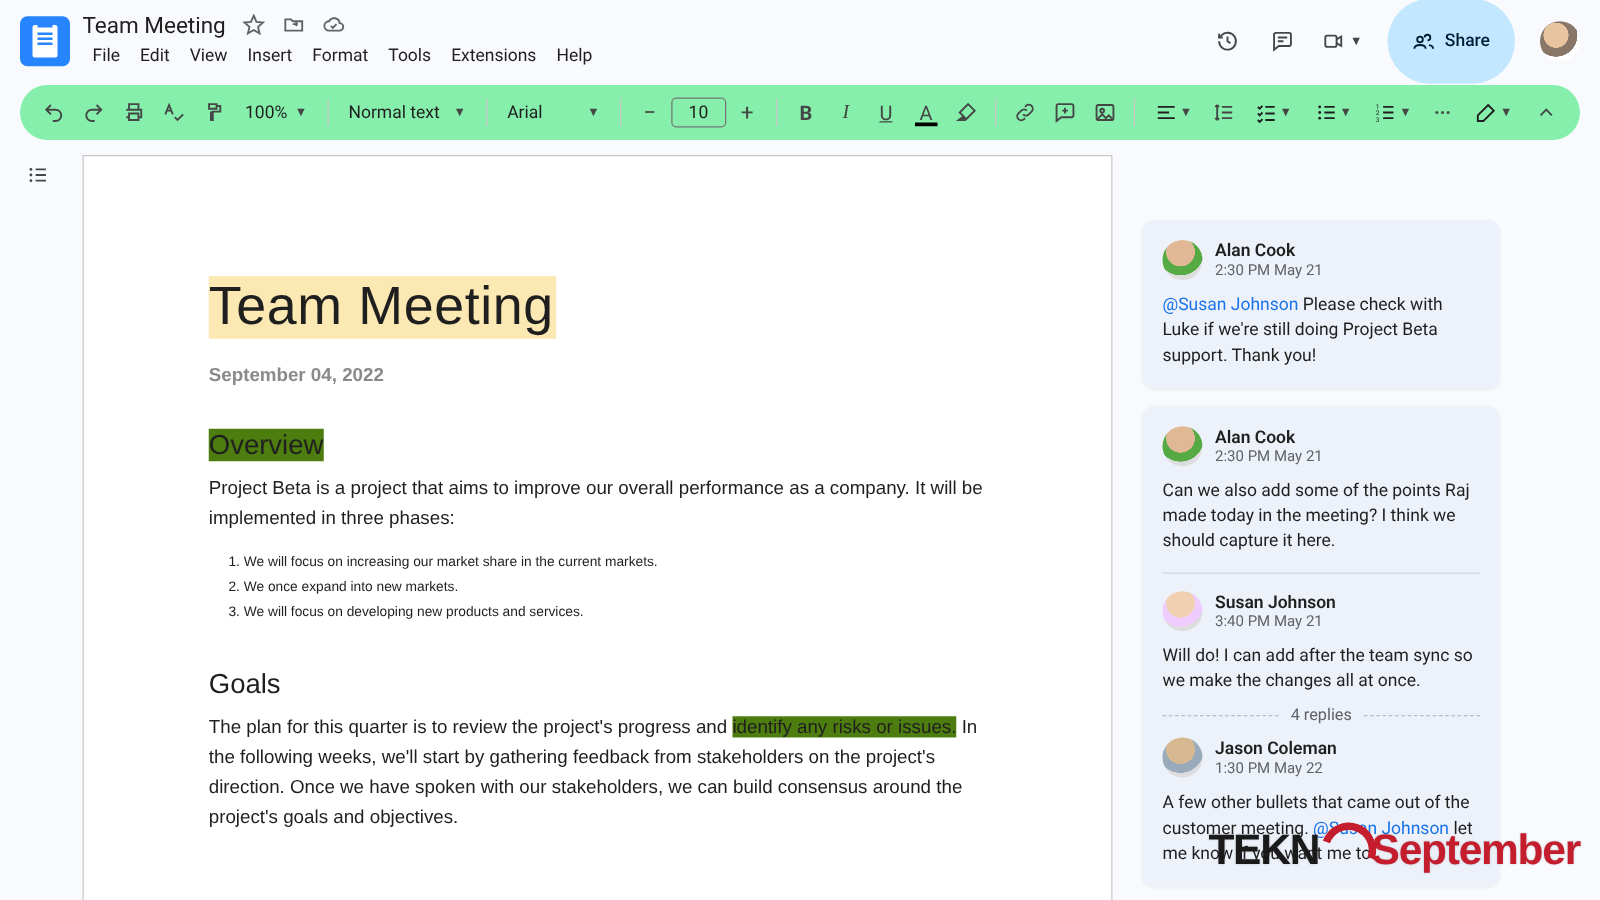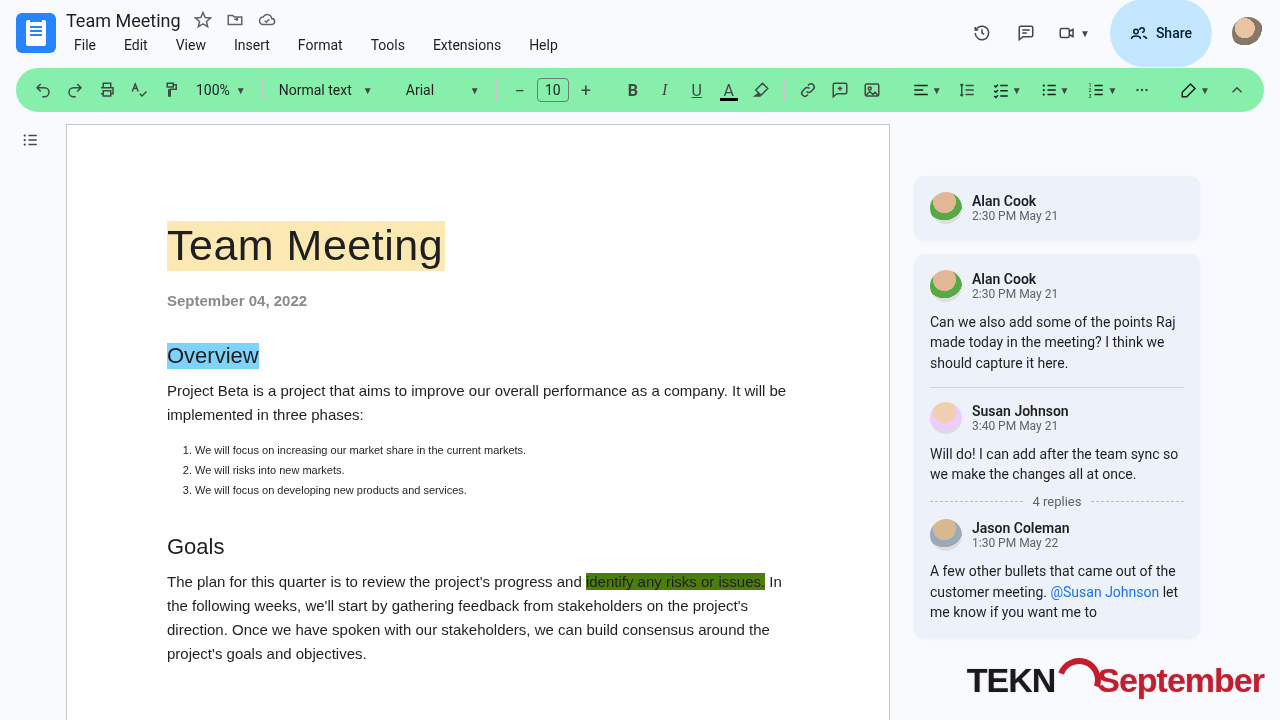--- a/index.html
+++ b/index.html
@@ -36,21 +36,21 @@
   .doc-icon-inner::after {
     content:""; position:absolute; left:4px; right:4px; height:2px; background:#2684fc;
   }
   .doc-icon-inner::before { top:6px; box-shadow: 0 4px 0 #2684fc, 0 8px 0 #2684fc; }
 
   .title-col { display:flex; flex-direction:column; }
   .title-row { display:flex; align-items:center; gap:12px; }
   .doc-title { font-size:18px; color:#1f1f1f; }
   .title-icon { width:20px; height:20px; color:#5f6368; cursor:pointer; display:flex; align-items:center; justify-content:center; }
 
-  .menu-row { display:flex; gap:12px; font-size:14px; color:#1f1f1f; margin-top:2px; }
+  .menu-row { display:flex; gap:0; font-size:14px; color:#1f1f1f; margin-top:2px; }
   .menu-item { padding:4px 8px; border-radius:4px; cursor:pointer; }
 
   .title-right { margin-left:auto; display:flex; align-items:center; gap:20px; }
   .hdr-icon { width:24px; height:24px; color:#444746; cursor:pointer; display:flex; align-items:center; justify-content:center; }
   .meet-btn { display:flex; align-items:center; gap:4px; cursor:pointer; color:#444746; }
   .share-btn {
     display:flex; align-items:center; gap:8px;
     background:#c2e7ff; color:#001d35;
     padding:25px 20px; border-radius:40px;
     font-size:14px; font-weight:500; cursor:pointer;
@@ -78,21 +78,21 @@
     display:flex; align-items:center; justify-content:center;
     cursor:pointer; font-size:16px;
   }
   .tsel {
     display:flex; align-items:center; gap:6px;
     padding:4px 8px; border-radius:4px; cursor:pointer;
     font-size:14px; color:#1f1f1f;
   }
   .sep { width:1px; height:22px; background:#c7c7c7; margin:0 6px; }
   .fontsize-box {
-    width:32px; height:24px; border:1px solid #747775;
+    width:44px; height:24px; border:1px solid #747775;
     border-radius:4px; display:flex; align-items:center; justify-content:center;
     font-size:14px; color:#1f1f1f;
   }
   .caret { font-size:10px; color:#444746; }
   .textcolor { position:relative; }
   .textcolor::after { content:""; position:absolute; bottom:4px; left:6px; right:6px; height:3px; background:#000; }
   .toolbar-right { margin-left:auto; display:flex; align-items:center; gap:4px; }
 
   svg { width:18px; height:18px; fill:currentColor; }
 
@@ -115,21 +115,21 @@
     font-size:43px; font-weight:400; letter-spacing:0.5px;
     display:inline;
     background: #fce8b2;
     padding: 0 2px 2px 0;
   }
   .doc-date { color:#8a8a8a; font-weight:600; font-size:15px; margin-top:22px; }
   .page h2 {
     font-size:22px; font-weight:500; margin-top:34px;
     display:inline-block;
   }
-  .page h2.hl { background:#7dd3fc; }
+  .page h2.hl { background:#4d7c0f; }
   .para { font-size:15px; line-height:1.6; margin-top:10px; }
   .para .hl { background:#4d7c0f; }
   ol.doc-list { margin:14px 0 0 28px; font-size:11px; line-height:1.8; }
 
   
   .comments { margin-left:24px; width:286px; display:flex; flex-direction:column; gap:14px; padding-top:52px;}
   .comment-card {
     background:#edf2fa;
     border-radius:10px;
     padding:16px 16px 16px 16px;
@@ -376,40 +376,43 @@
   </div>
 
   <div class="page">
     <h1>Team Meeting</h1>
     <div class="doc-date">September 04, 2022</div>
 
     <h2 class="hl">Overview</h2>
     <p class="para">Project Beta is a project that aims to improve our overall performance as a company. It will be implemented in three phases:</p>
     <ol class="doc-list">
       <li>We will focus on increasing our market share in the current markets.</li>
-      <li>We will risks into new markets.</li>
+      <li>We once expand into new markets.</li>
       <li>We will focus on developing new products and services.</li>
     </ol>
 
     <h2>Goals</h2>
     <p class="para">
       <span>The plan for this quarter is to review the project's progress and </span><span class="hl">identify any risks or issues.</span><span> In the following weeks, we'll start by gathering feedback from stakeholders on the project's direction. Once we have spoken with our stakeholders, we can build consensus around the project's goals and objectives.</span>
     </p>
   </div>
 
   <div class="comments">
 
     <div class="comment-card">
       <div class="chead">
         <div class="cavatar"></div>
         <div>
           <div class="cname">Alan Cook</div>
           <div class="ctime">2:30 PM May 21</div>
         </div>
       </div>
+      <div class="cbody">
+        <span class="mention">@Susan Johnson</span><span> Please check with Luke if we're still doing Project Beta support. Thank you!</span>
+      </div>
     </div>
 
     <div class="comment-card">
       <div class="chead">
         <div class="cavatar"></div>
         <div>
           <div class="cname">Alan Cook</div>
           <div class="ctime">2:30 PM May 21</div>
         </div>
       </div>

